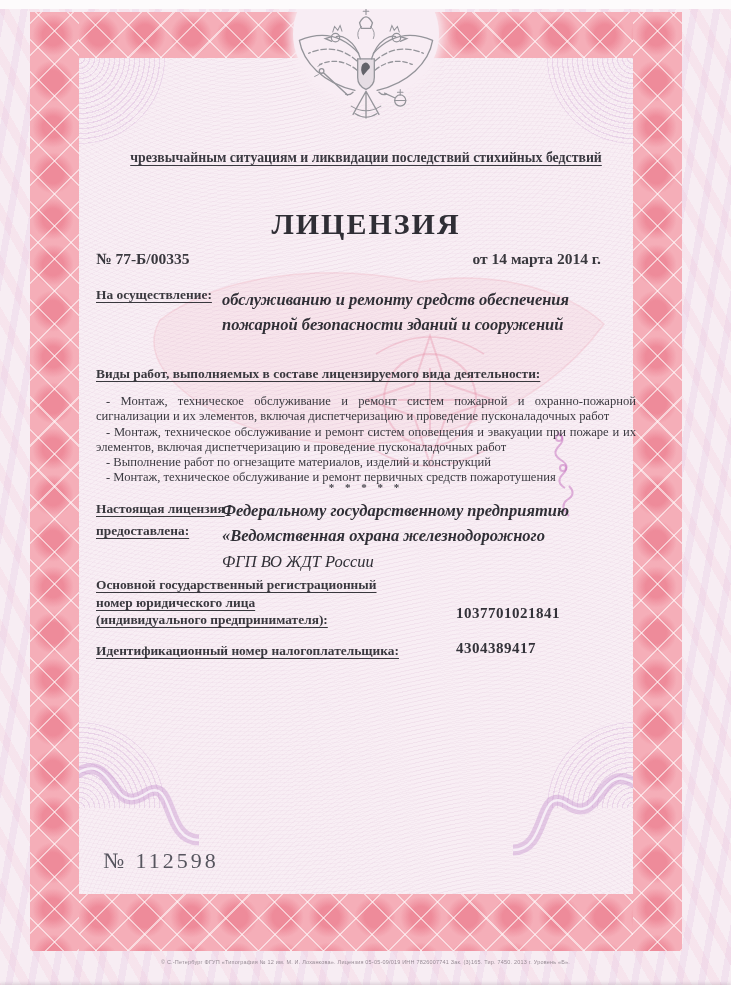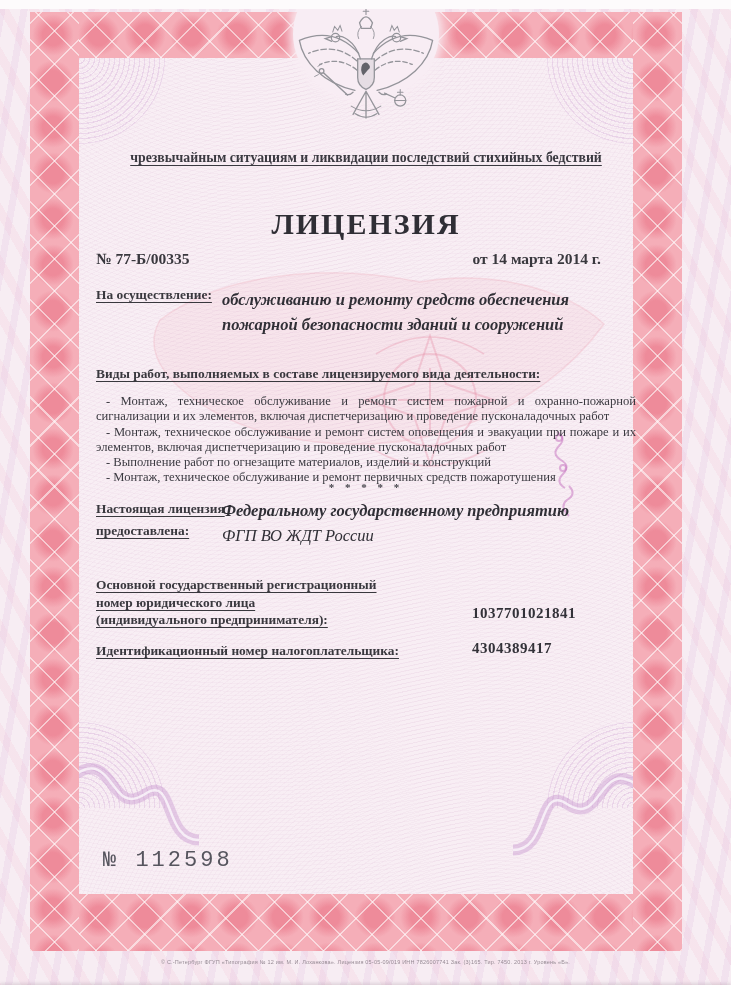--- a/index.html
+++ b/index.html
@@ -70,27 +70,27 @@
   .purpose .it{margin-left:126px;}
   .works-header{top:366px;}
   .works{top:394px;font-size:12.6px;line-height:15.3px;text-align:justify;color:#3b3a41;}
   .works div{text-indent:10px;}
   .stars{top:481px;text-align:center;font-weight:bold;font-size:11px;letter-spacing:4px;color:#44434a;}
   .grantee{top:498px;}
   .grantee .glabel{position:absolute;left:0;top:0;line-height:22px;}
   .grantee .it{margin-left:126px;}
   .grantee .it .l4{font-weight:normal;}
   .ogrn{top:576px;line-height:17.5px;}
-  .val{position:absolute;left:360px;font-weight:bold;font-size:15px;letter-spacing:.5px;color:#333239;margin-left:16px;}
+  .val{position:absolute;left:360px;font-weight:bold;font-size:15px;letter-spacing:.5px;color:#333239;}
   .ogrn .val{top:29px;}
   .inn{top:641px;}
   .inn .val{top:-1px;}
   .serial{
     position:absolute;left:103px;top:848px;
-    font-family:Liberation Mono, monospace;font-size:22px;letter-spacing:3px;color:#56555e;
+    font-family:Liberation Serif, serif;font-size:22px;letter-spacing:3px;color:#56555e;
   }
   .imprint{
     position:absolute;left:0;top:959px;width:731px;text-align:center;
     font-family:"Liberation Sans","DejaVu Sans",sans-serif;
     font-size:5.5px;color:#978b95;letter-spacing:.2px;
   }
 </style>
 </head>
 <body>
 
@@ -209,20 +209,21 @@
 
   <div class="tx stars">* * * * *</div>
 
   <div class="tx grantee">
     <div class="glabel label u">
       <div>Настоящая лицензия</div>
       <div>предоставлена:</div>
     </div>
     <div class="it">
       <div>Федеральному государственному предприятию</div>
+      <div>«Ведомственная охрана железнодорожного</div>
       <div class="l4">ФГП ВО ЖДТ России</div>
     </div>
   </div>
 
   <div class="tx ogrn">
     <div class="label u">Основной государственный регистрационный</div>
     <div class="label u">номер юридического лица</div>
     <div class="label u">(индивидуального предпринимателя):</div>
     <span class="val">1037701021841</span>
   </div>

